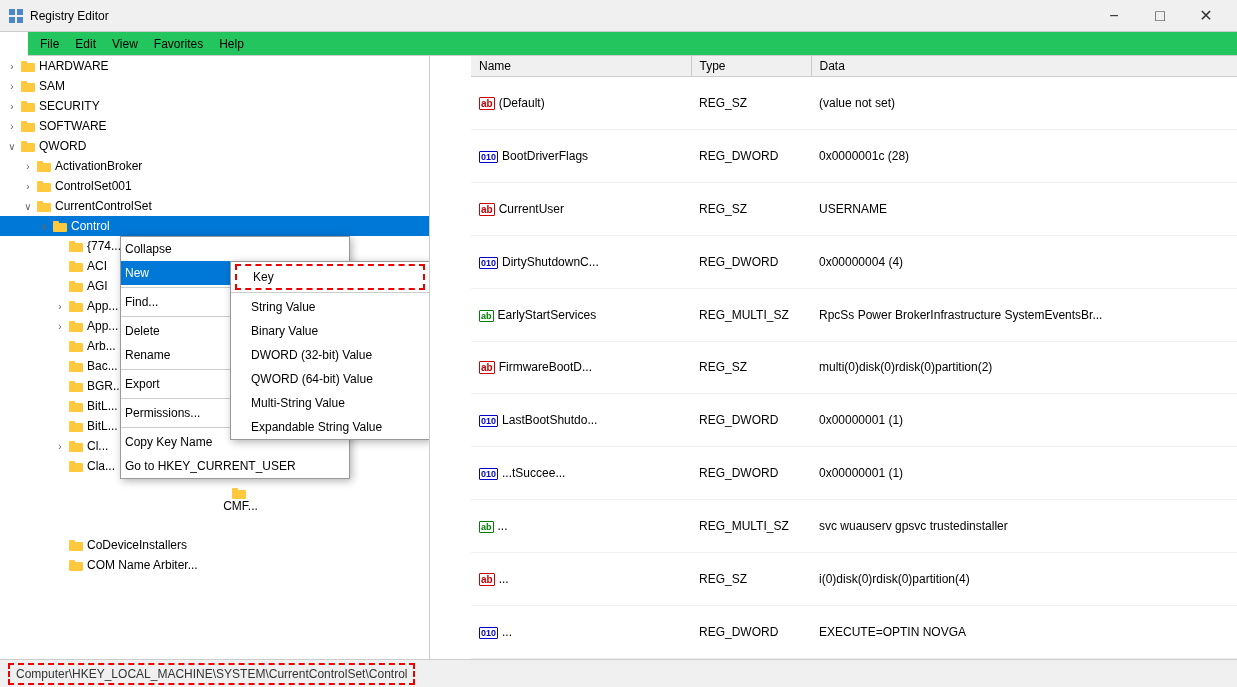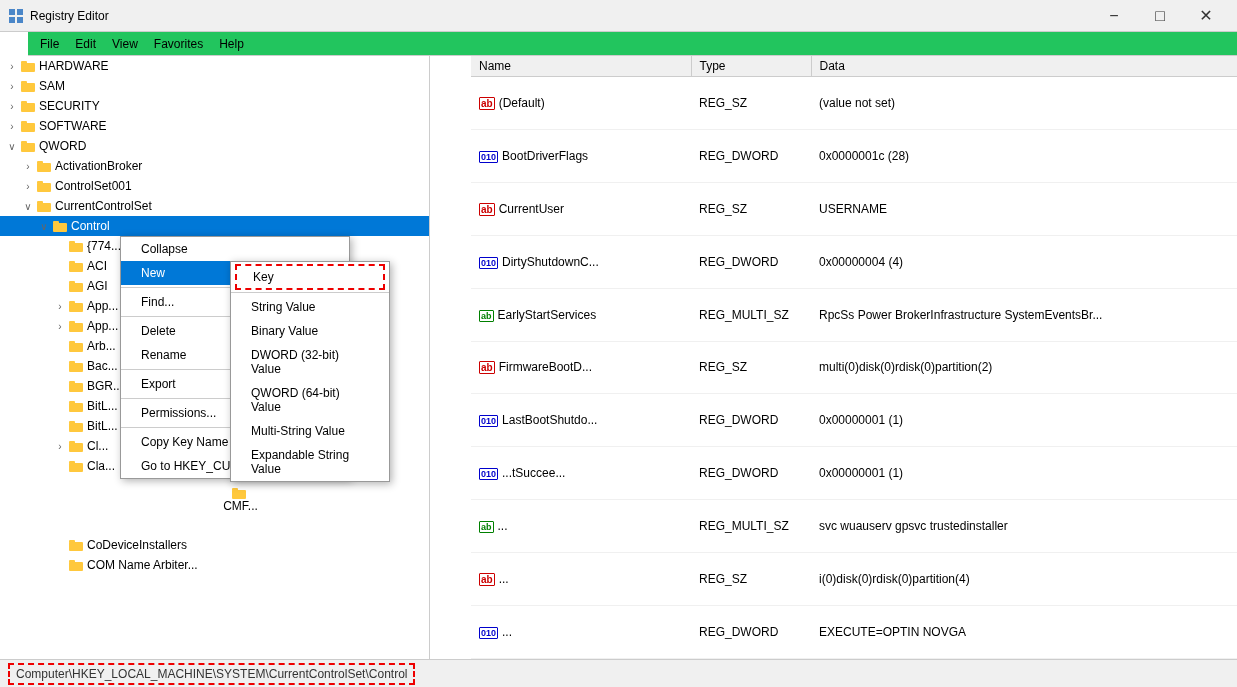--- a/index.html
+++ b/index.html
@@ -178,42 +178,42 @@
       position: absolute;
       left: 120px;
       top: 180px;
       width: 230px;
       background: #fff;
       border: 1px solid #999;
       box-shadow: 2px 2px 8px rgba(0,0,0,0.3);
       z-index: 100;
     }
     .ctx-item {
-      padding: 5px 20px;
+      padding: 5px 4px;
       cursor: pointer;
       display: flex;
       align-items: flex-end;
       justify-content: space-between;
     }
     .ctx-item.highlighted { background: #0078d7; color: #fff; }
     .ctx-separator {
       height: 1px;
       background: #ccc;
       margin: 2px 0;
     }
     .ctx-submenu-arrow {
       font-size: 10px;
     }
 
     
     .submenu {
       position: absolute;
       left: 230px;
       top: 205px;
-      width: 160px;
+      width: 200px;
       background: #fff;
       border: 1px solid #999;
       box-shadow: 2px 2px 8px rgba(0,0,0,0.3);
       z-index: 101;
     }
     .sub-item {
       padding: 5px 20px;
       cursor: pointer;
     }
     .sub-item.key-item {

